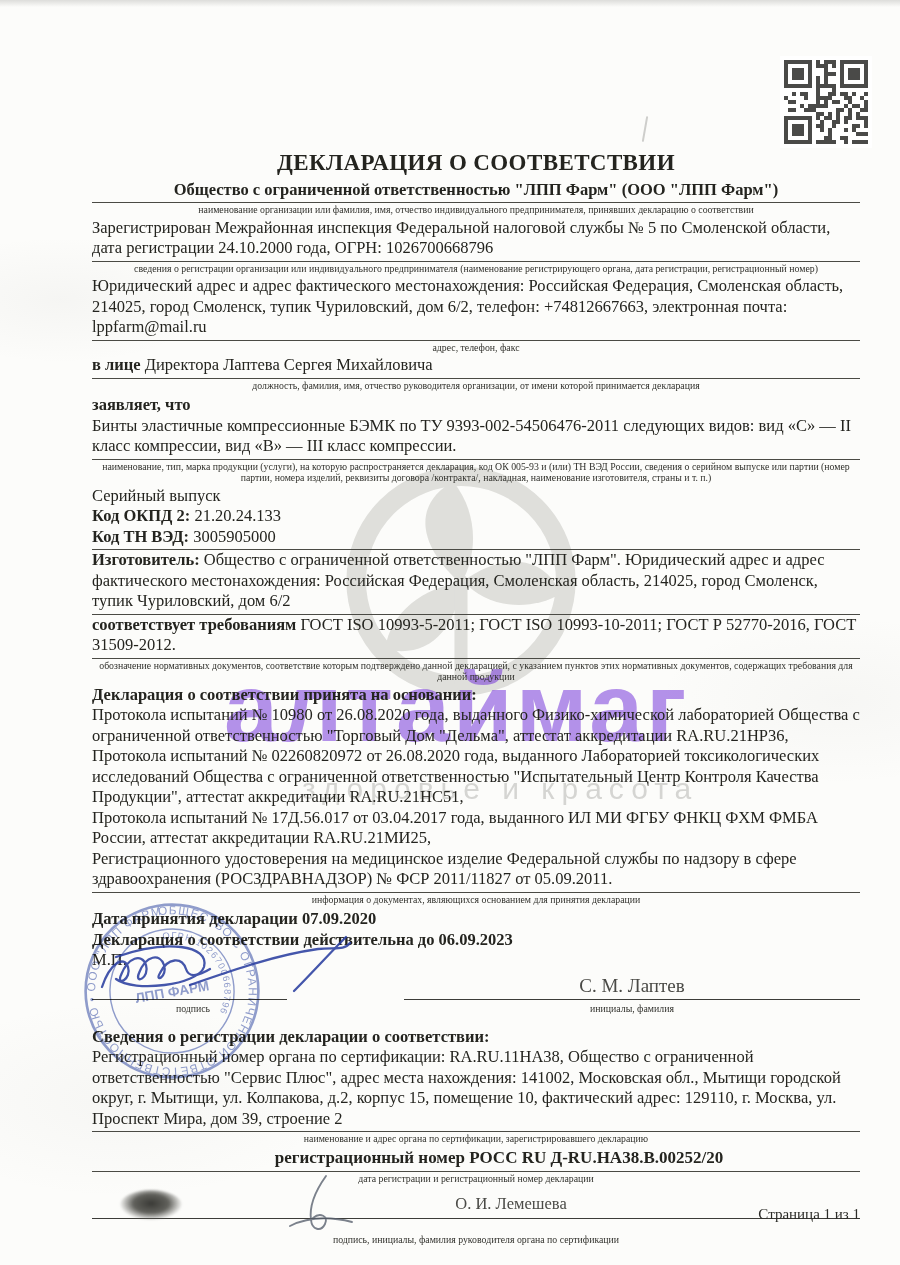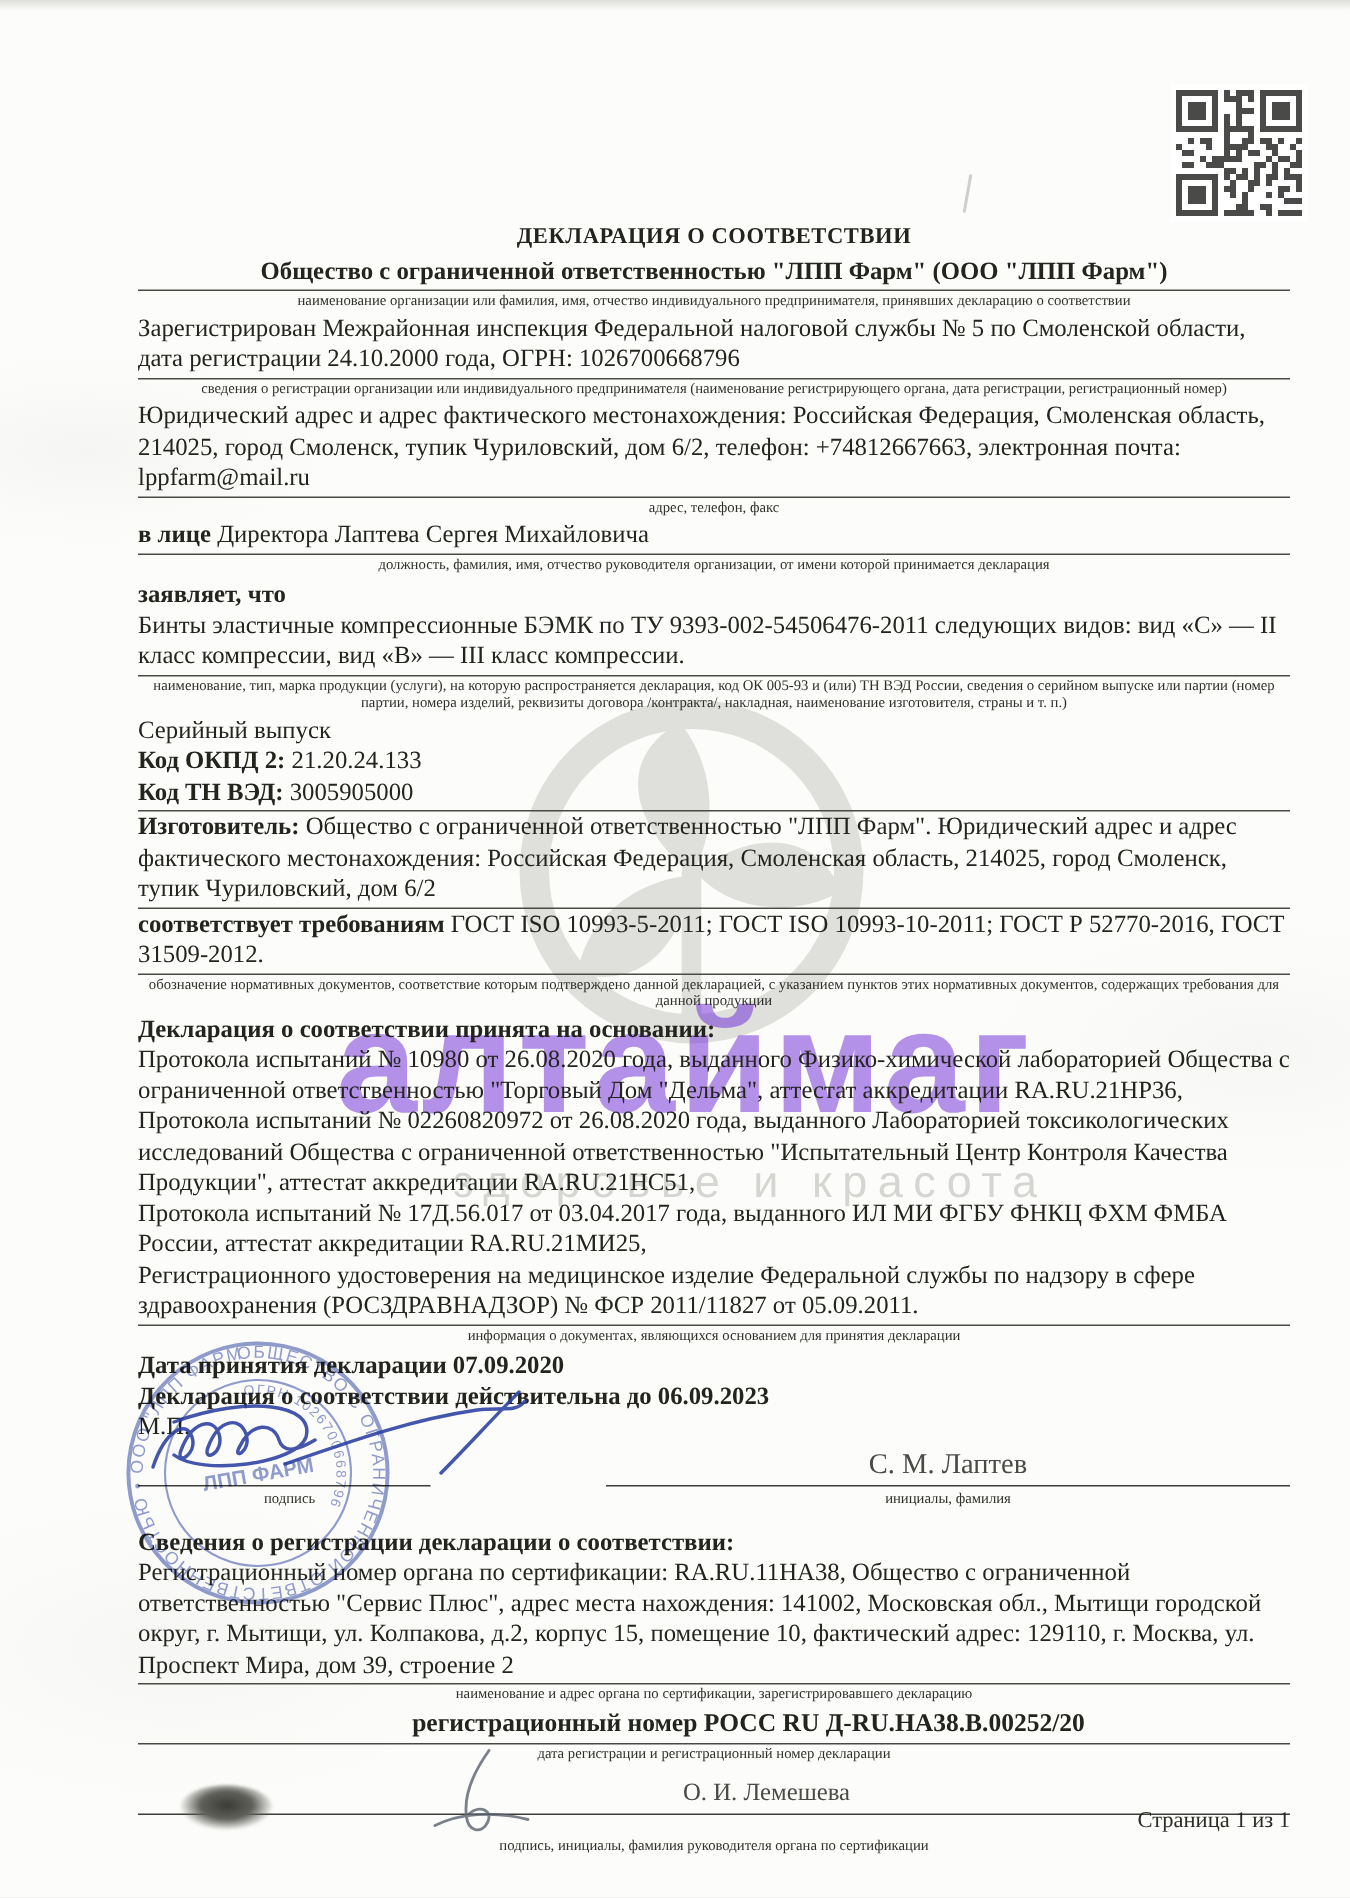--- a/index.html
+++ b/index.html
@@ -16,21 +16,21 @@
   .wm-brand{position:absolute;left:224px;top:652px;z-index:1;
     font-family:"Liberation Sans","DejaVu Sans",sans-serif;font-weight:bold;
     font-size:97px;letter-spacing:3px;color:#6d28d9;opacity:.5;}
   .wm-tagline{position:absolute;left:302px;top:772px;z-index:1;
     font-family:"Liberation Sans","DejaVu Sans",sans-serif;
     font-size:30px;letter-spacing:7px;color:#bcbcb9;opacity:.6;}
   
   .qr{position:absolute;left:780px;top:56px;width:92px;height:92px;z-index:2;}
   
   .doc{position:absolute;left:92px;top:150px;width:768px;z-index:2;}
-  .title{font-size:15px;font-weight:bold;text-align:center;letter-spacing:.4px;margin:0;}
+  .title{font-size:23px;font-weight:bold;text-align:center;letter-spacing:.4px;margin:0;}
   .subtitle{font-size:16.5px;font-weight:bold;text-align:center;margin:4px 0 0 0;
             border-bottom:1.2px solid #4a4a44;padding-bottom:2px;}
   .body{font-size:16.5px;line-height:20.5px;margin:0;}
   .sect{border-bottom:1.2px solid #4a4a44;padding-bottom:2px;}
   .cap{font-size:9.8px;line-height:11.5px;text-align:center;color:#30302b;padding:1px 6px 0 6px;font-family:Liberation Serif, serif;}
   .b{font-weight:bold;}
   .mt2{margin-top:2px;} .mt4{margin-top:4px;} .mt6{margin-top:6px;}
   
   .dates-block{position:relative;margin-top:4px;}
   .stamp{position:absolute;left:-14px;top:-12px;width:188px;height:188px;z-index:5;

